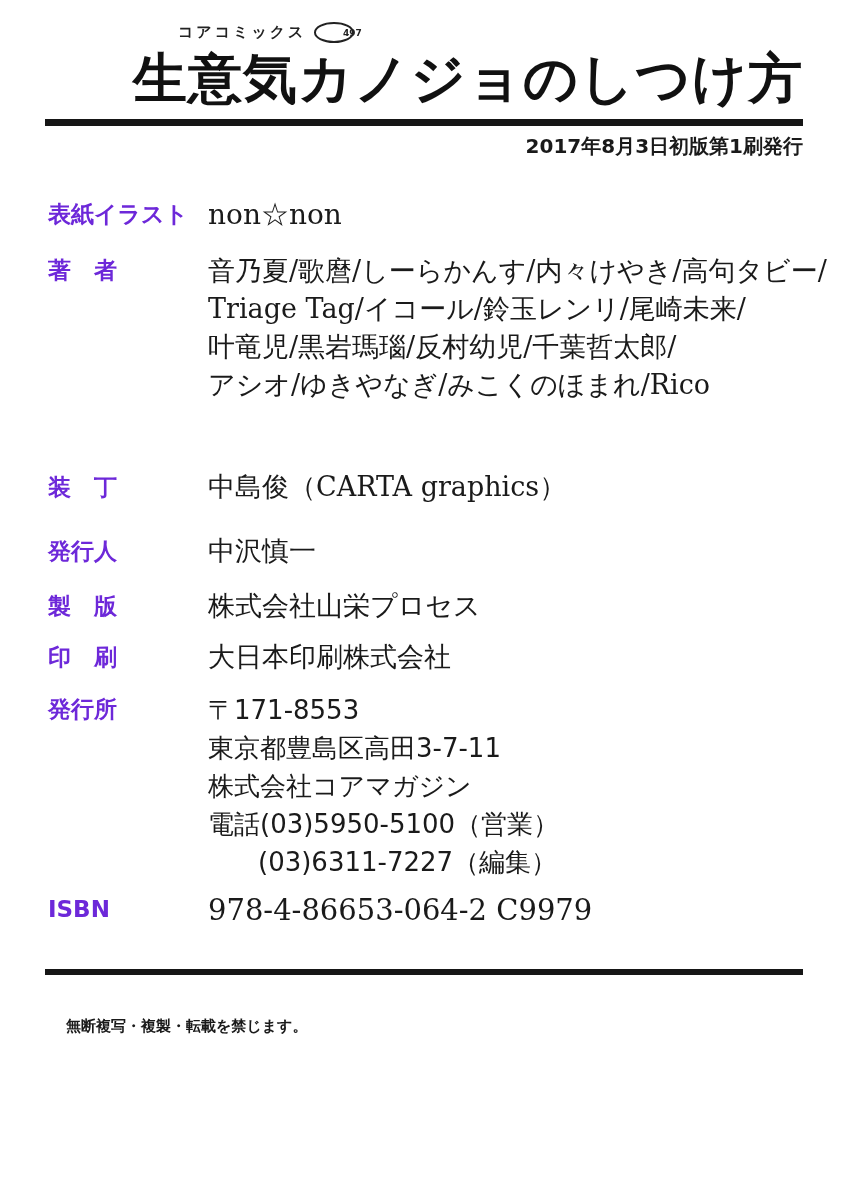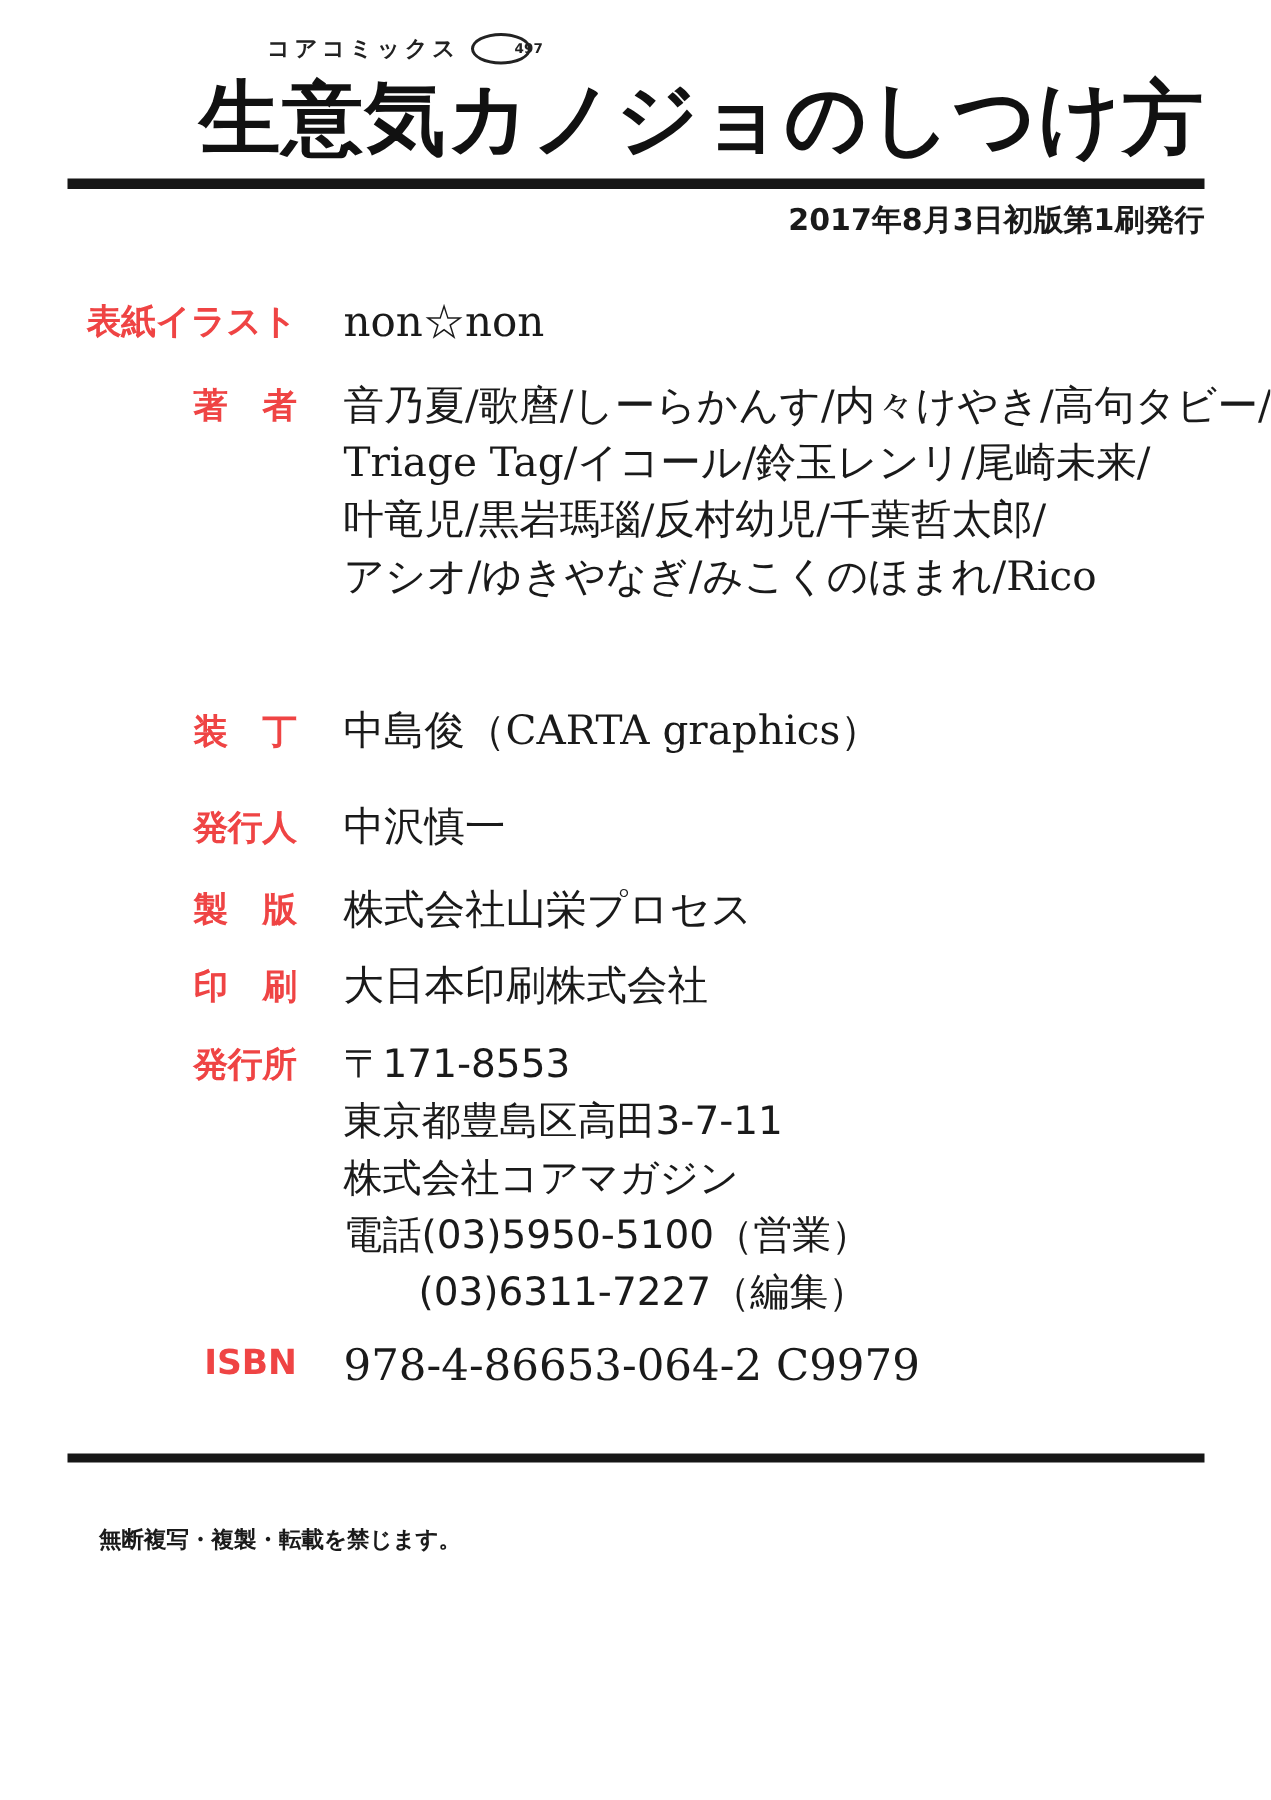--- a/index.html
+++ b/index.html
@@ -77,29 +77,29 @@
   
   .row {
     position: absolute;
     left: 48px;
     display: flex;
     align-items: flex-start;
   }
   .row-label {
     width: 150px;
     flex: 0 0 150px;
-    text-align: right;
+    text-align: left;
     font-size: 23px;
     font-weight: 600;
     padding-top: 3px;
-    color: #ef4444;
+    color: #6d28d9;
     white-space: nowrap;
   }
   .row-value {
-    margin-left: 31px;
+    margin-left: 10px;
     white-space: nowrap;
   }
   .serif-val {
     font-family: "DejaVu Serif", serif;
     font-size: 27px;
     font-weight: normal;
     color: #1a1a1a;
   }
   .row-coverillust { top: 196px; }
   .row-coverillust .row-value { font-size: 28px; }

